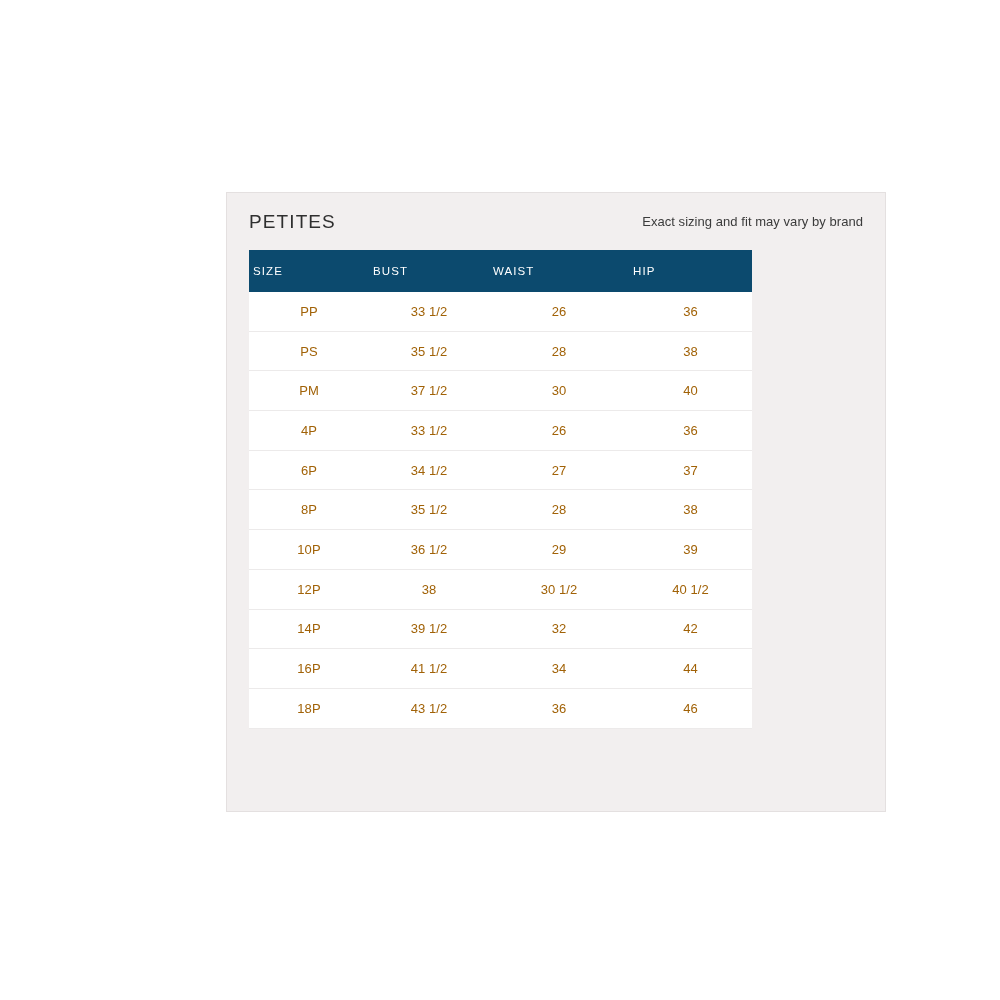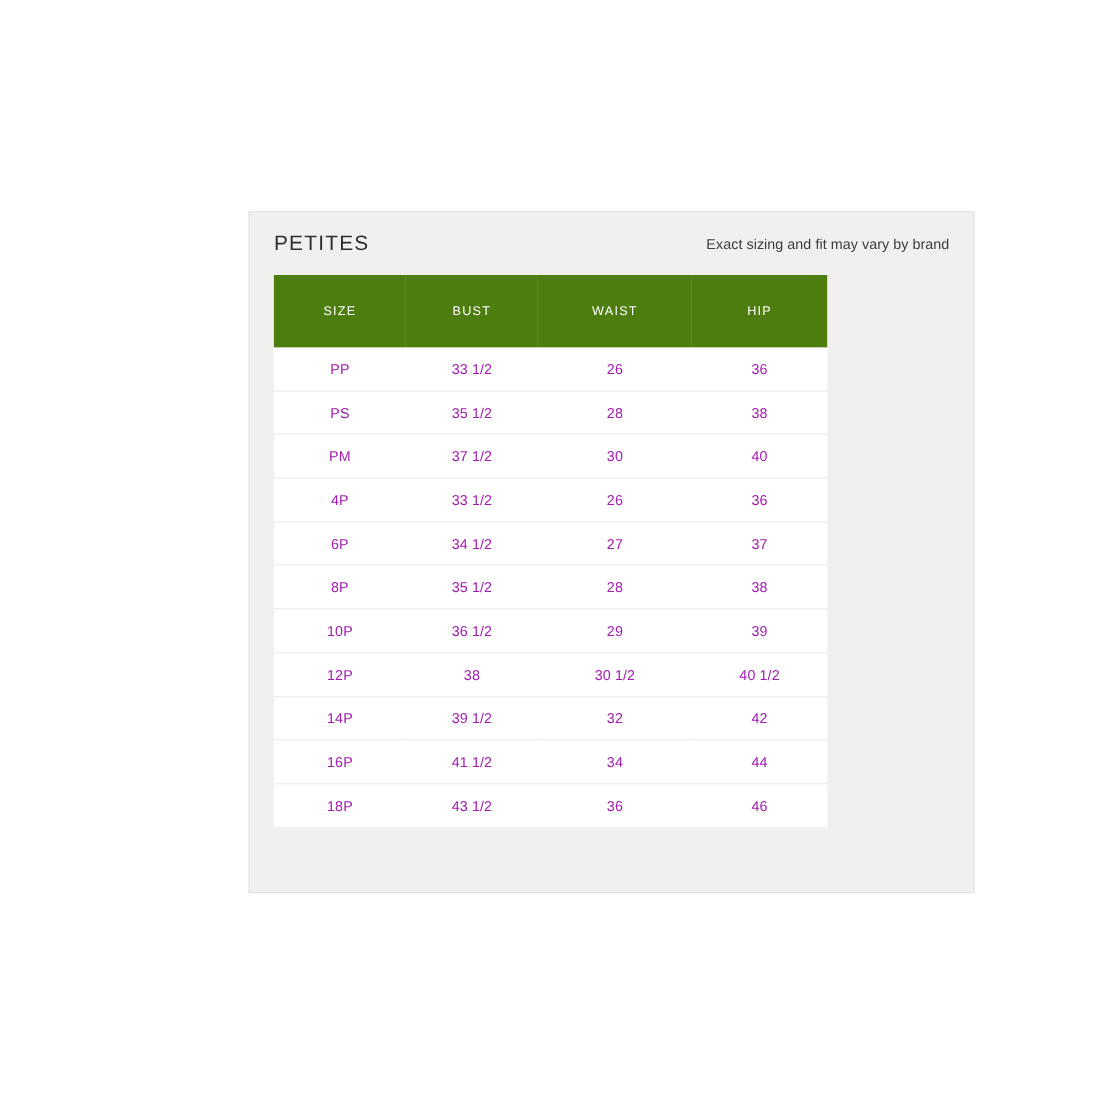--- a/index.html
+++ b/index.html
@@ -70,39 +70,39 @@
     table-layout: fixed;
     background: #ffffff;
   }
 
   .size-table col.c-size  { width: 120px; }
   .size-table col.c-bust  { width: 120px; }
   .size-table col.c-waist { width: 140px; }
   .size-table col.c-hip   { width: 123px; }
 
   .size-table thead th {
-    background: #4d7c0f;
+    background: #0c4a6e;
     color: #ffffff;
     font-size: 11.5px;
     font-weight: 400;
     letter-spacing: 1.1px;
-    text-align: center;
+    text-align: left;
     height: 34px;
-    padding: 16px;
+    padding: 4px;
     border: 0;
   }
 
   .size-table tbody td {
     height: 38.7px;
     padding: 0;
     text-align: center;
     vertical-align: middle;
     font-size: 13px;
     font-weight: 400;
-    color: #a21caf;
+    color: #a16207;
     background: #ffffff;
     border-bottom: 1px solid #eceaea;
     letter-spacing: 0.1px;
   }
 
   .size-table tbody tr:last-child td {
     border-bottom: 1px solid #eceaea;
   }
 </style>
 </head>

